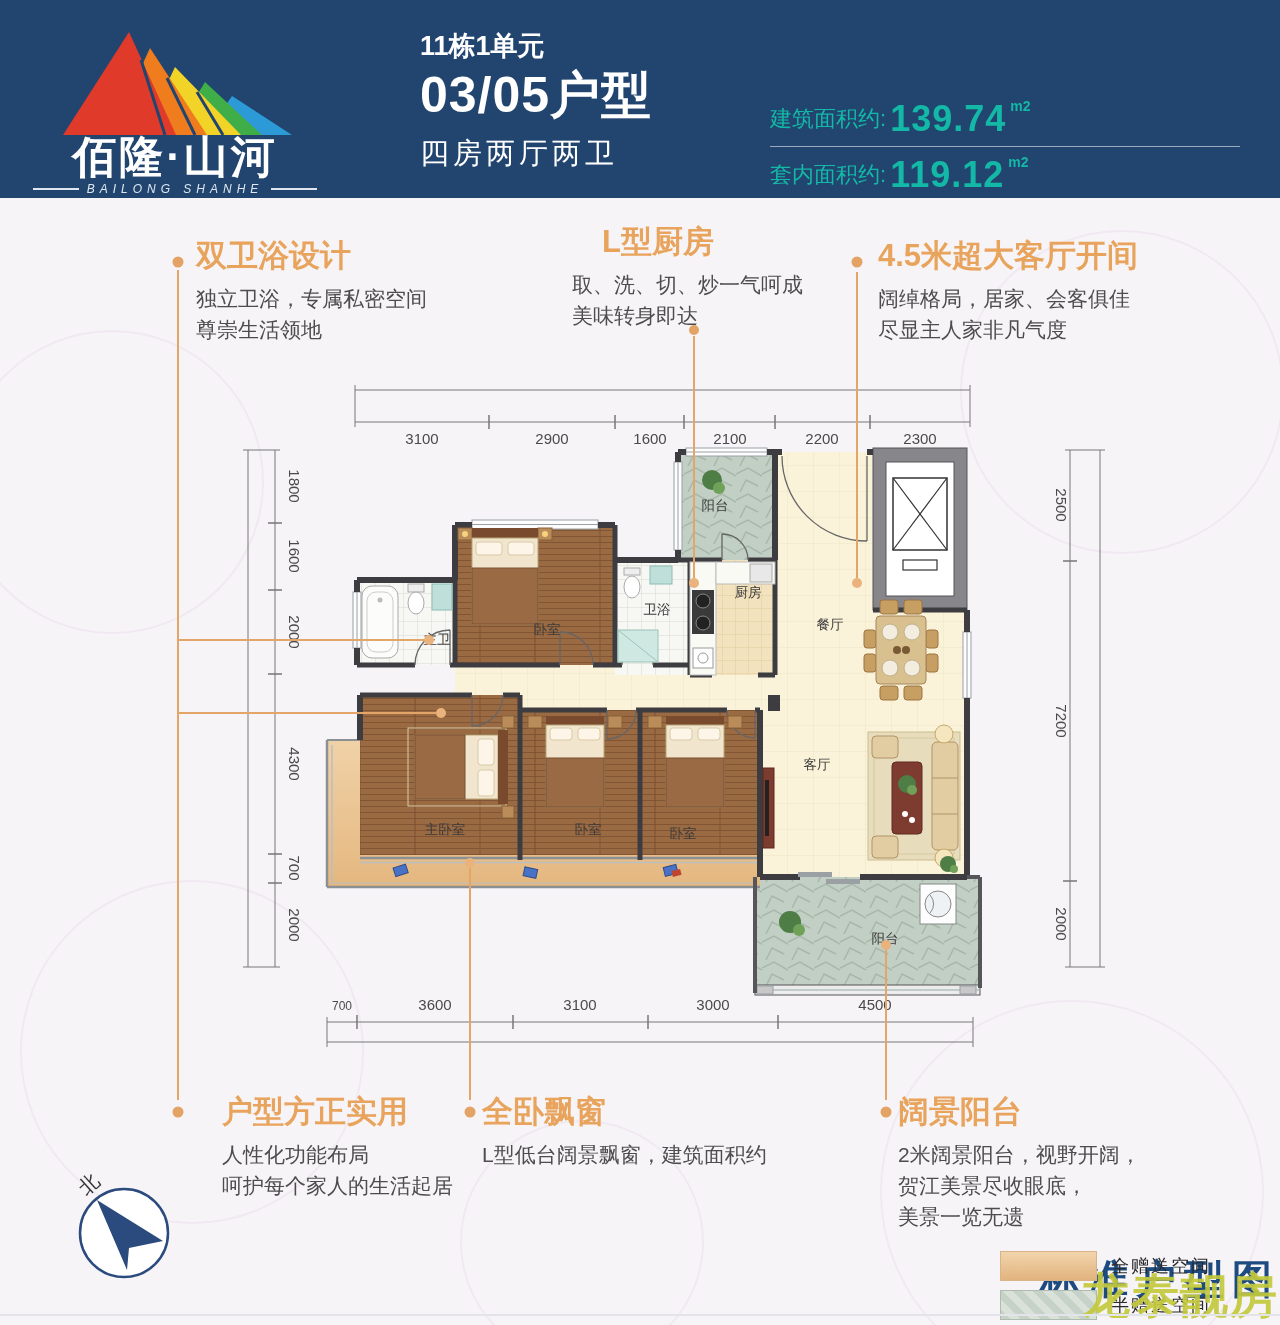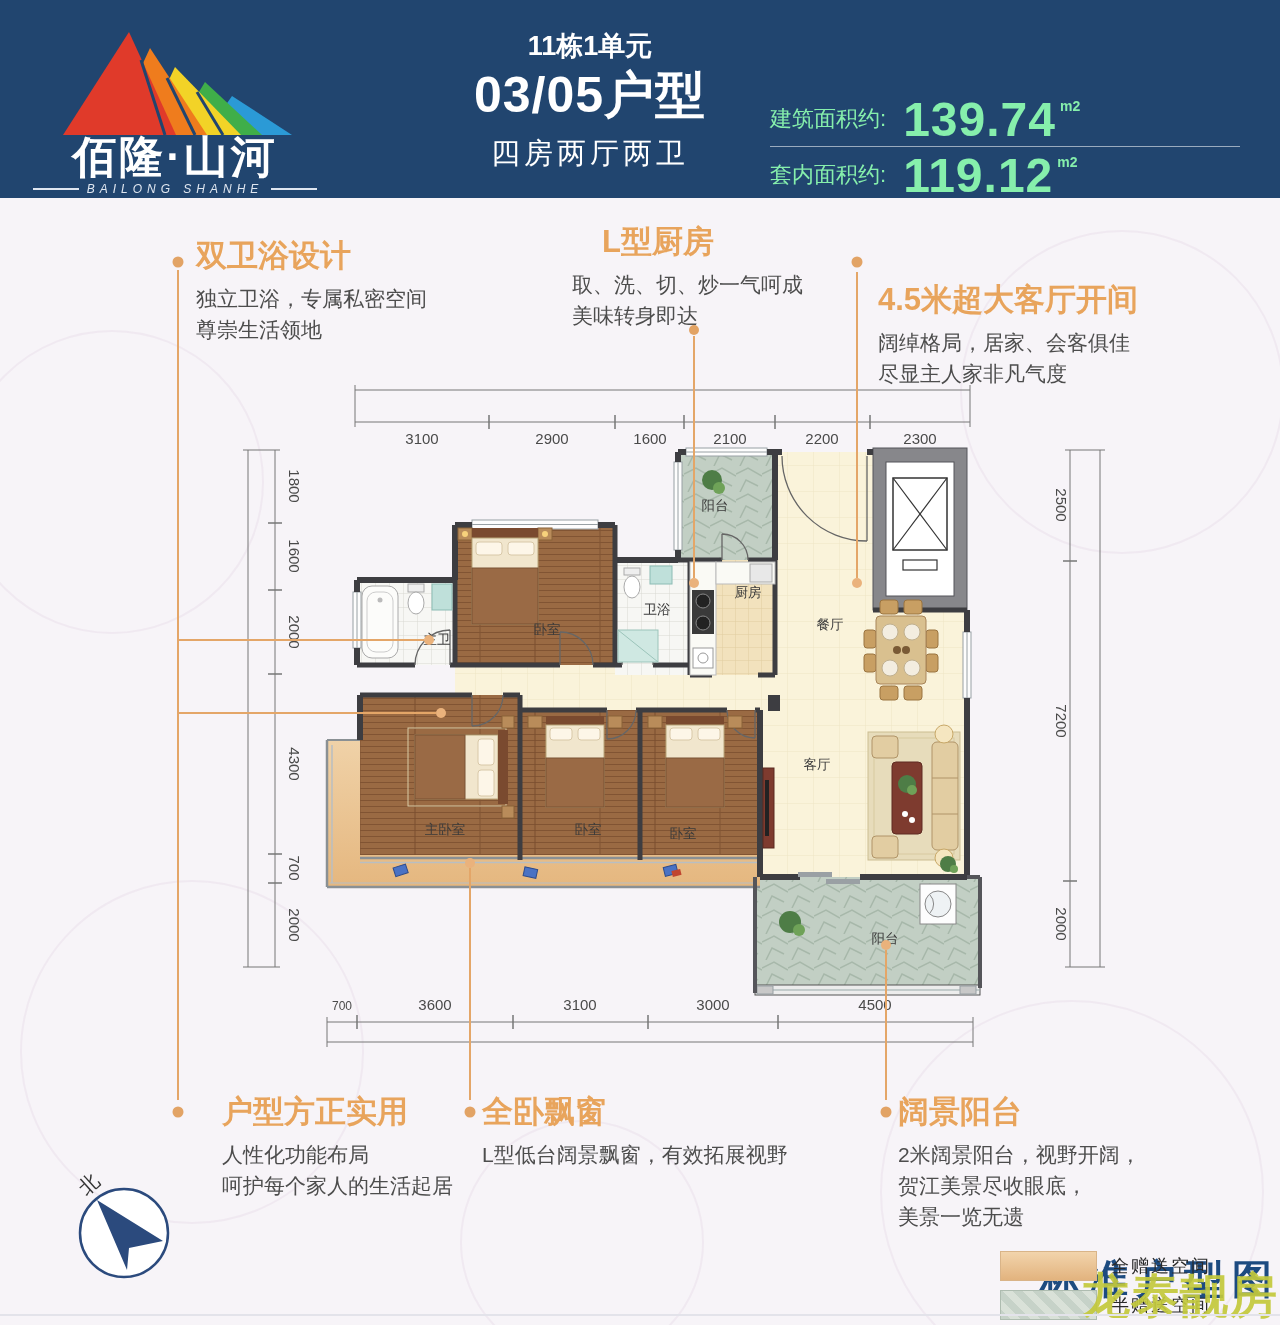--- a/index.html
+++ b/index.html
@@ -8,37 +8,37 @@
   .petal{position:absolute;border-radius:50%;border:2px solid rgba(203,182,208,.16);}
   
   .hdr{position:absolute;left:0;top:0;width:1280px;height:198px;background:#21456f;}
   .logo{position:absolute;left:25px;top:10px;width:300px;height:185px;}
   .logo-mtn{position:absolute;left:30px;top:10px;}
   .brand{position:absolute;left:0;top:118px;width:300px;text-align:center;color:#fff;
          font-size:44px;font-weight:bold;letter-spacing:3px;}
   .brand-sub{position:absolute;left:0;top:172px;width:300px;display:flex;align-items:center;
          color:#dfe6f0;font-size:12px;letter-spacing:5px;font-style:italic;}
   .brand-sub:before,.brand-sub:after{content:"";flex:1;border-top:2px solid #dfe6f0;margin:0 8px;}
-  .title-col{position:absolute;left:420px;top:0;width:340px;height:198px;text-align:center;color:#fff;}
+  .title-col{position:absolute;left:420px;top:0;width:340px;height:198px;text-align:left;color:#fff;}
   .t-unit{position:absolute;left:0;top:28px;width:340px;font-size:27px;font-weight:bold;}
   .t-type{position:absolute;left:0;top:62px;width:340px;font-size:50px;font-weight:bold;letter-spacing:1px;}
   .t-rooms{position:absolute;left:0;top:134px;width:340px;font-size:29px;letter-spacing:4px;}
-  .areas{position:absolute;left:770px;top:0;width:500px;height:198px;color:#86efac;}
+  .areas{position:absolute;left:770px;top:0;width:500px;height:198px;color:#14b8a6;}
   .a-row{position:absolute;left:0;width:500px;height:54px;display:flex;align-items:center;}
   .a-row .lbl{font-size:22px;}
-  .a-row .val{font-size:48px;font-weight:bold;margin-left:17px;letter-spacing:1px;}
+  .a-row .val{font-size:36px;font-weight:bold;margin-left:4px;letter-spacing:1px;}
   .a-row .unit{font-size:14px;font-weight:bold;margin-left:4px;position:relative;top:-13px;}
   .a-div{position:absolute;left:0;top:146px;width:470px;border-top:1px solid rgba(255,255,255,.55);}
   
   .co{position:absolute;}
   .co-h{font-size:31px;font-weight:bold;color:#e8a45c;line-height:1.15;white-space:nowrap;}
   .co-b{margin-top:9px;font-size:21px;color:#4d4d4d;line-height:31px;white-space:nowrap;}
   .c-tl{left:196px;top:238px;}
   .c-tm{left:572px;top:224px;}  .c-tm .co-h{margin-left:30px;}
-  .c-tr{left:878px;top:238px;margin-top:44px;}
+  .c-tr{left:878px;top:238px;}
   .c-bl{left:194px;top:1094px;margin-left:28px;}
   .c-bm{left:482px;top:1094px;}
   .c-br{left:898px;top:1094px;}
   
   .plansvg{position:absolute;left:320px;top:440px;}
   .overlay{position:absolute;left:0;top:0;pointer-events:none;}
   .dimtxt{font-size:15px;fill:#4a4a4a;}
   .dimtxt.small{font-size:12px;}
   .roomlbl{font-size:13.5px;fill:#3a3a3a;}
   
@@ -113,21 +113,21 @@
   <div class="co c-tr">
     <div class="co-h">4.5米超大客厅开间</div>
     <div class="co-b"><span>阔绰格局，居家、会客俱佳</span><br><span>尽显主人家非凡气度</span></div>
   </div>
   <div class="co c-bl">
     <div class="co-h">户型方正实用</div>
     <div class="co-b"><span>人性化功能布局</span><br><span>呵护每个家人的生活起居</span></div>
   </div>
   <div class="co c-bm">
     <div class="co-h">全卧飘窗</div>
-    <div class="co-b"><span>L型低台阔景飘窗，有效拓展视野</span></div>
+    <div class="co-b"><span>L型低台阔景飘窗，建筑面积约</span></div>
   </div>
   <div class="co c-br">
     <div class="co-h">阔景阳台</div>
     <div class="co-b"><span>2米阔景阳台，视野开阔，</span><br><span>贺江美景尽收眼底，</span><br><span>美景一览无遗</span></div>
   </div>
 
   <svg class="plansvg" width="670" height="570" viewBox="0 0 670 570">
     <defs>
       <pattern id="wood" width="120" height="6" patternUnits="userSpaceOnUse">
         <rect width="120" height="6" fill="#9a6a43"></rect>

